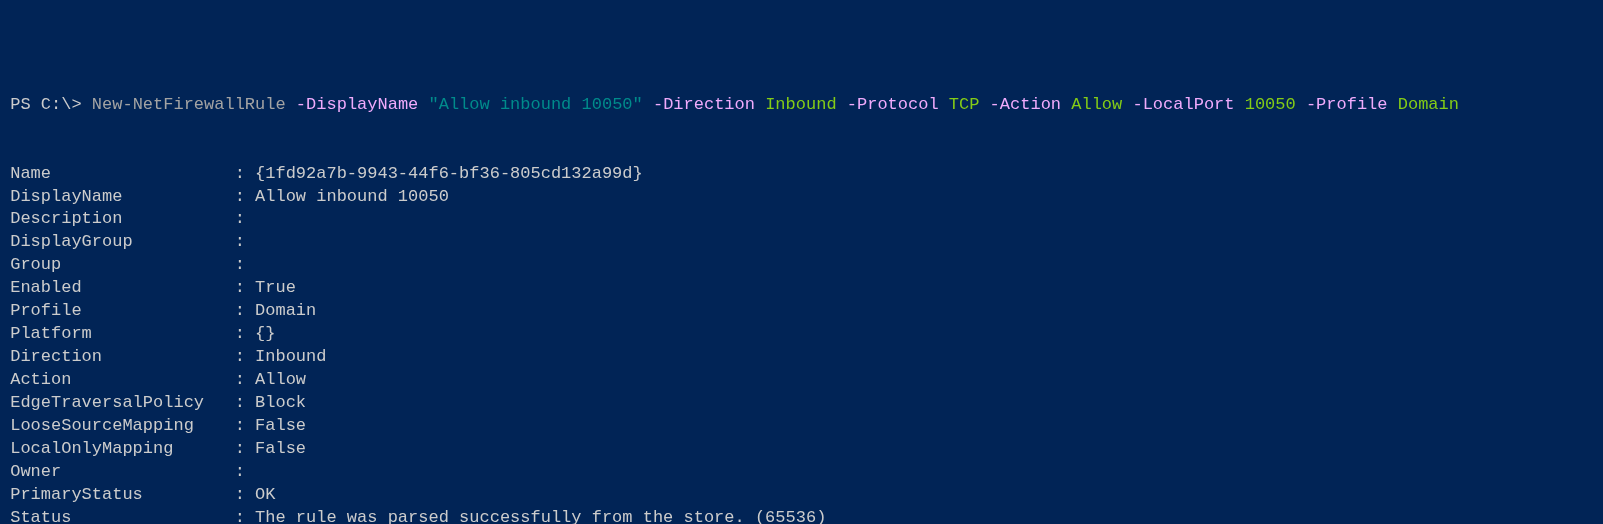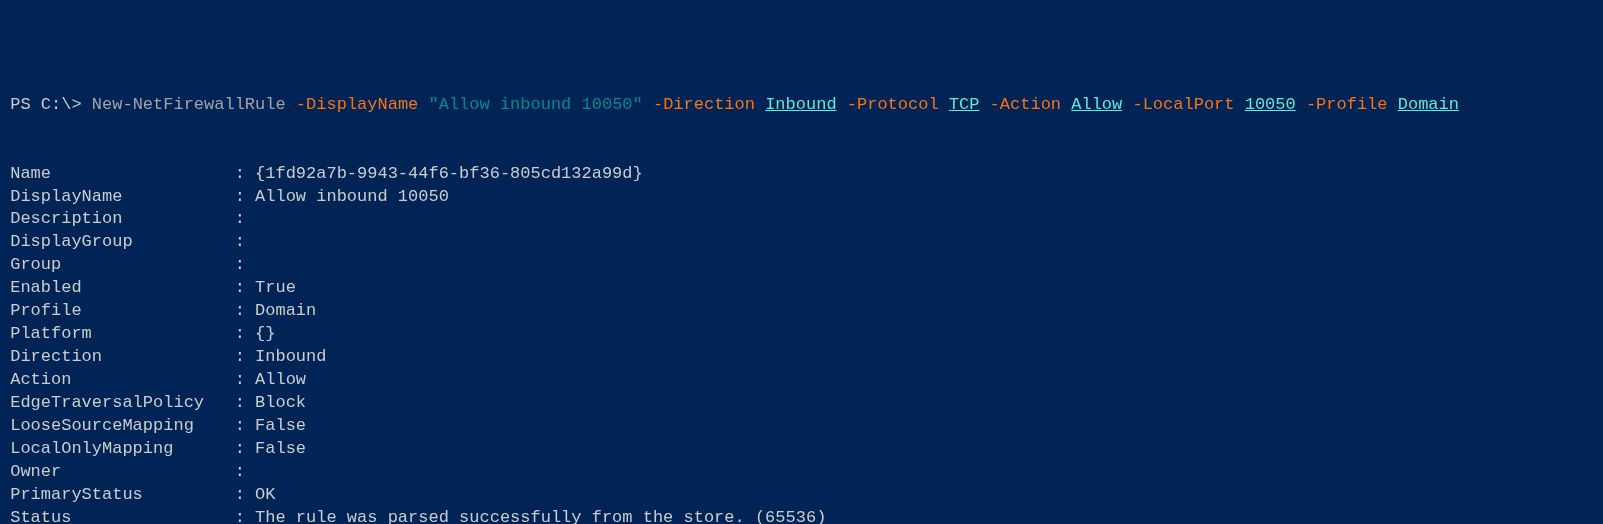--- a/index.html
+++ b/index.html
@@ -13,23 +13,23 @@
       white-space: pre;
       overflow: hidden;
       width: 1603px;
       height: 524px;
     }
     .terminal {
       padding: 2px 0 0 0;
     }
     .prompt { color: #cccccc; }
     .cmd-yellow { color: #a3a3a3; }
-    .cmd-gray { color: #f97316; }
+    .cmd-gray { color: #f0abfc; }
     .cmd-darkcyan { color: #008b8b; }
-    .cmd-white { color: #5eead4; font-weight: normal; text-decoration: underline; }
+    .cmd-white { color: #84cc16; font-weight: normal; }
     .output { color: #cccccc; }
   </style>
 </head>
 <body>
 
 
 
 <div class="terminal"><span class="prompt"><span> PS C:\&gt; </span><span class="cmd-yellow">New-NetFirewallRule</span><span id="args"><span class="cmd-gray"> -DisplayName </span><span class="cmd-darkcyan">"Allow inbound 10050"</span><span class="cmd-gray"> -Direction </span><span class="cmd-white">Inbound</span><span class="cmd-gray"> -Protocol </span><span class="cmd-white">TCP</span><span class="cmd-gray"> -Action </span><span class="cmd-white">Allow</span><span class="cmd-gray"> -LocalPort </span><span class="cmd-white">10050</span><span class="cmd-gray"> -Profile </span><span class="cmd-white">Domain</span></span></span>
 
 

